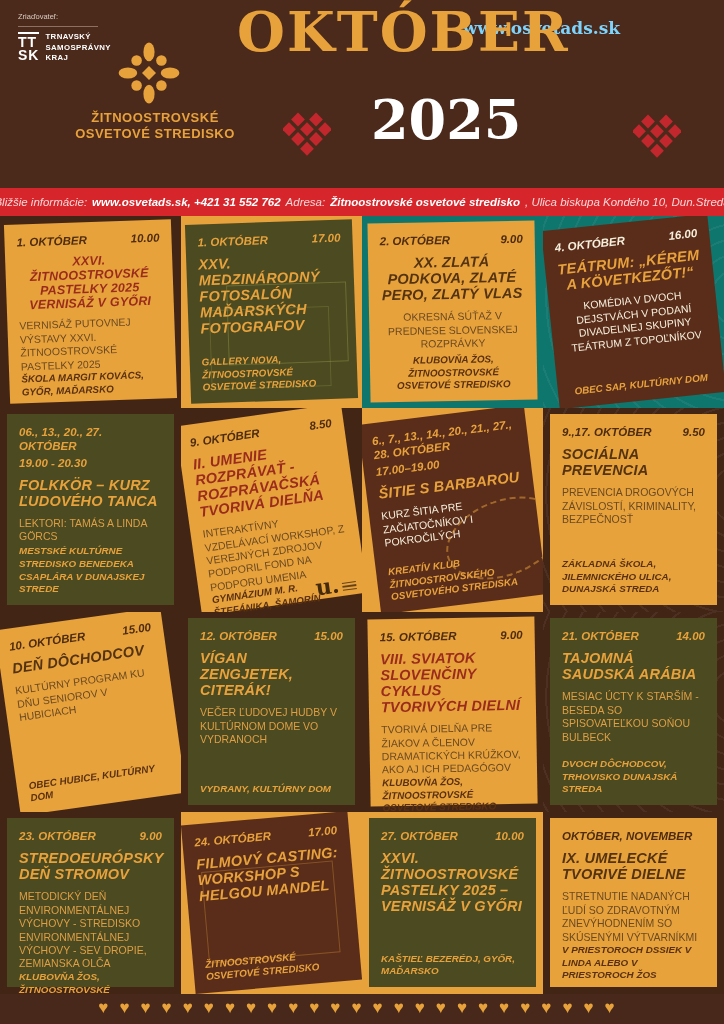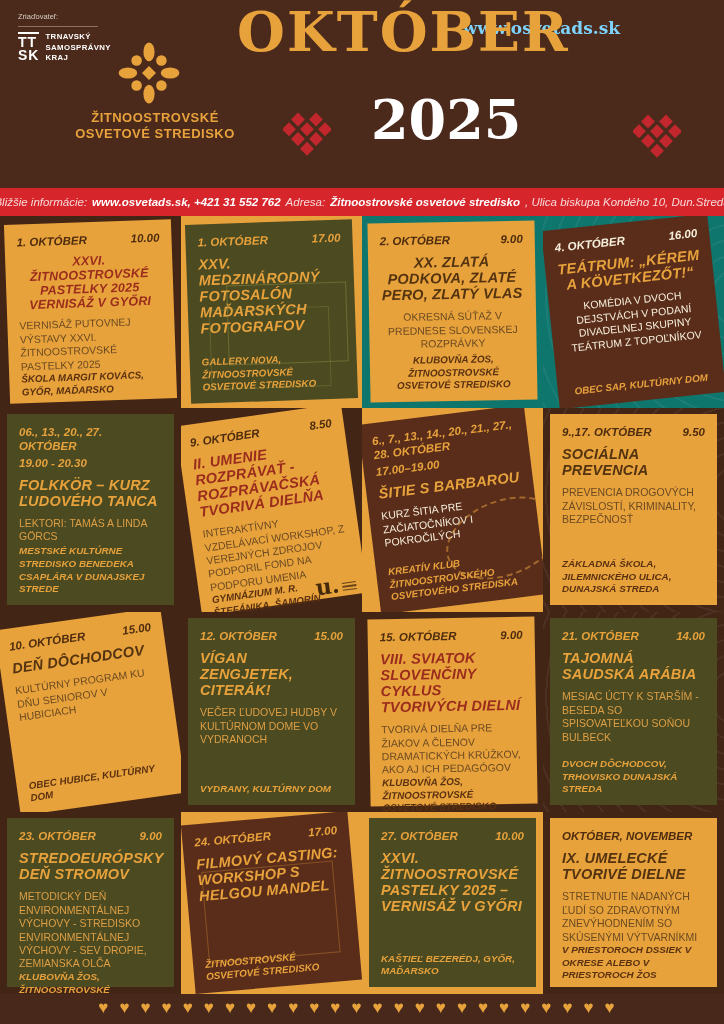--- a/index.html
+++ b/index.html
@@ -334,21 +334,21 @@
     </div>
 
     <div class="cell bg-brown">
       <div class="card orange t-dark">
         <div class="date-row">
           <span>OKTÓBER, NOVEMBER</span>
           <span></span>
         </div>
         <div class="title">IX. UMELECKÉ TVORIVÉ DIELNE</div>
         <div class="desc">STRETNUTIE NADANÝCH ĽUDÍ SO ZDRAVOTNÝM ZNEVÝHODNENÍM SO SKÚSENÝMI VÝTVARNÍKMI</div>
-        <div class="loc">V PRIESTOROCH DSSIEK V OKRESE ALEBO V PRIESTOROCH ŽOS</div>
+        <div class="loc">V PRIESTOROCH DSSIEK V LINDA ALEBO V PRIESTOROCH ŽOS</div>
       </div>
     </div>
 
   </div>
 
   <div class="footer">
     <span>♥♥♥♥♥♥♥♥♥♥♥♥♥♥♥♥♥♥♥♥♥♥♥♥♥</span>
   </div>
 
 </div>

